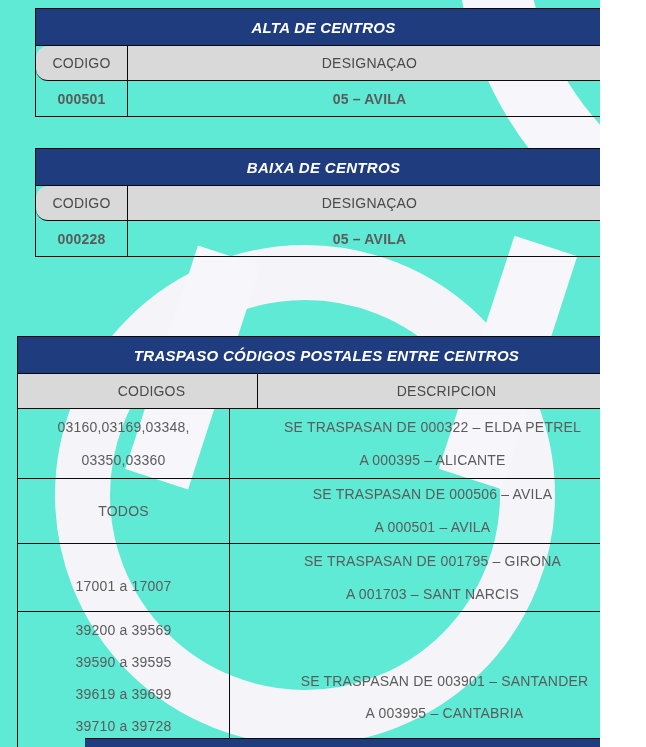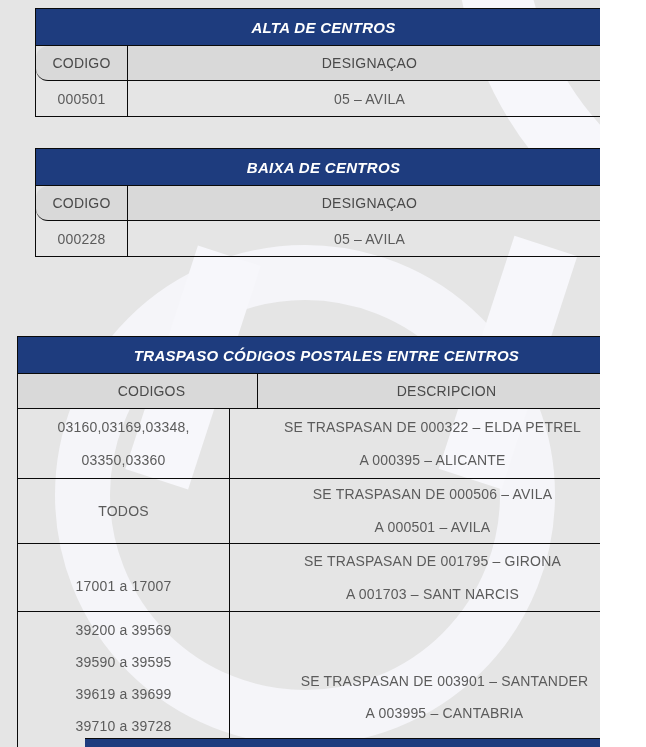--- a/index.html
+++ b/index.html
@@ -8,21 +8,21 @@
     --head-gray:#d9d9d9;
     --border:#0a0a0a;
     --text:#5b5b5b;
     --head-text:#4a4a4a;
     --wm:#f5f5f9;
     --wm2:#f7f7fb;
   }
   body { font-family:"Liberation Sans", sans-serif; background:#fff; }
   .page{
     position:relative; width:600px; height:747px;
-    background:#e5e5e5; overflow:hidden;
+    background:#5eead4; overflow:hidden;
   }
   
   .wm-ring{
     position:absolute; left:55px; top:245px; width:500px; height:500px;
     border-radius:50%; border:55px solid var(--wm); z-index:0;
   }
   .wm-swoosh{
     position:absolute; left:455px; top:-430px; width:720px; height:720px;
     border-radius:50%; border:70px solid var(--wm2); z-index:0;
   }
@@ -46,21 +46,21 @@
     letter-spacing:.3px;
   }
   .row{ display:flex; }
   .head-row{ background:var(--head-gray); border-bottom:1.5px solid var(--border); }
   .cell{ display:flex; flex-direction:column; align-items:center; justify-content:center; }
   .cl{ border-right:1.5px solid var(--border); }
   .head-row .cell{ color:var(--head-text); font-size:14px; letter-spacing:.2px; }
   .body-cell{ color:var(--text); font-size:14px; letter-spacing:.2px; }
   .t12 .title-bar{ height:37px; }
   .t12 .head-row{ height:35px;border-radius:12px; }
-  .t12 .data-row{ height:35px; }
+  .t12 .data-row{ height:35px;font-weight:bold; }
   .t12 .cl{ width:92px; }
   .t12 .cr{ flex:1; }
   .t3 .title-bar{ height:37px; }
   .t3 .head-row{ height:35px;padding-left:28px; }
   .t3 .cl{ width:212px; }
   .t3 .cr{ flex:1; }
   .t3 .data-row{ border-bottom:1.5px solid var(--border); }
   .t3 .data-row:last-child{ border-bottom:none; }
   .ln{ display:block; line-height:33px; }
   .r4 .ln{ line-height:32px; }

